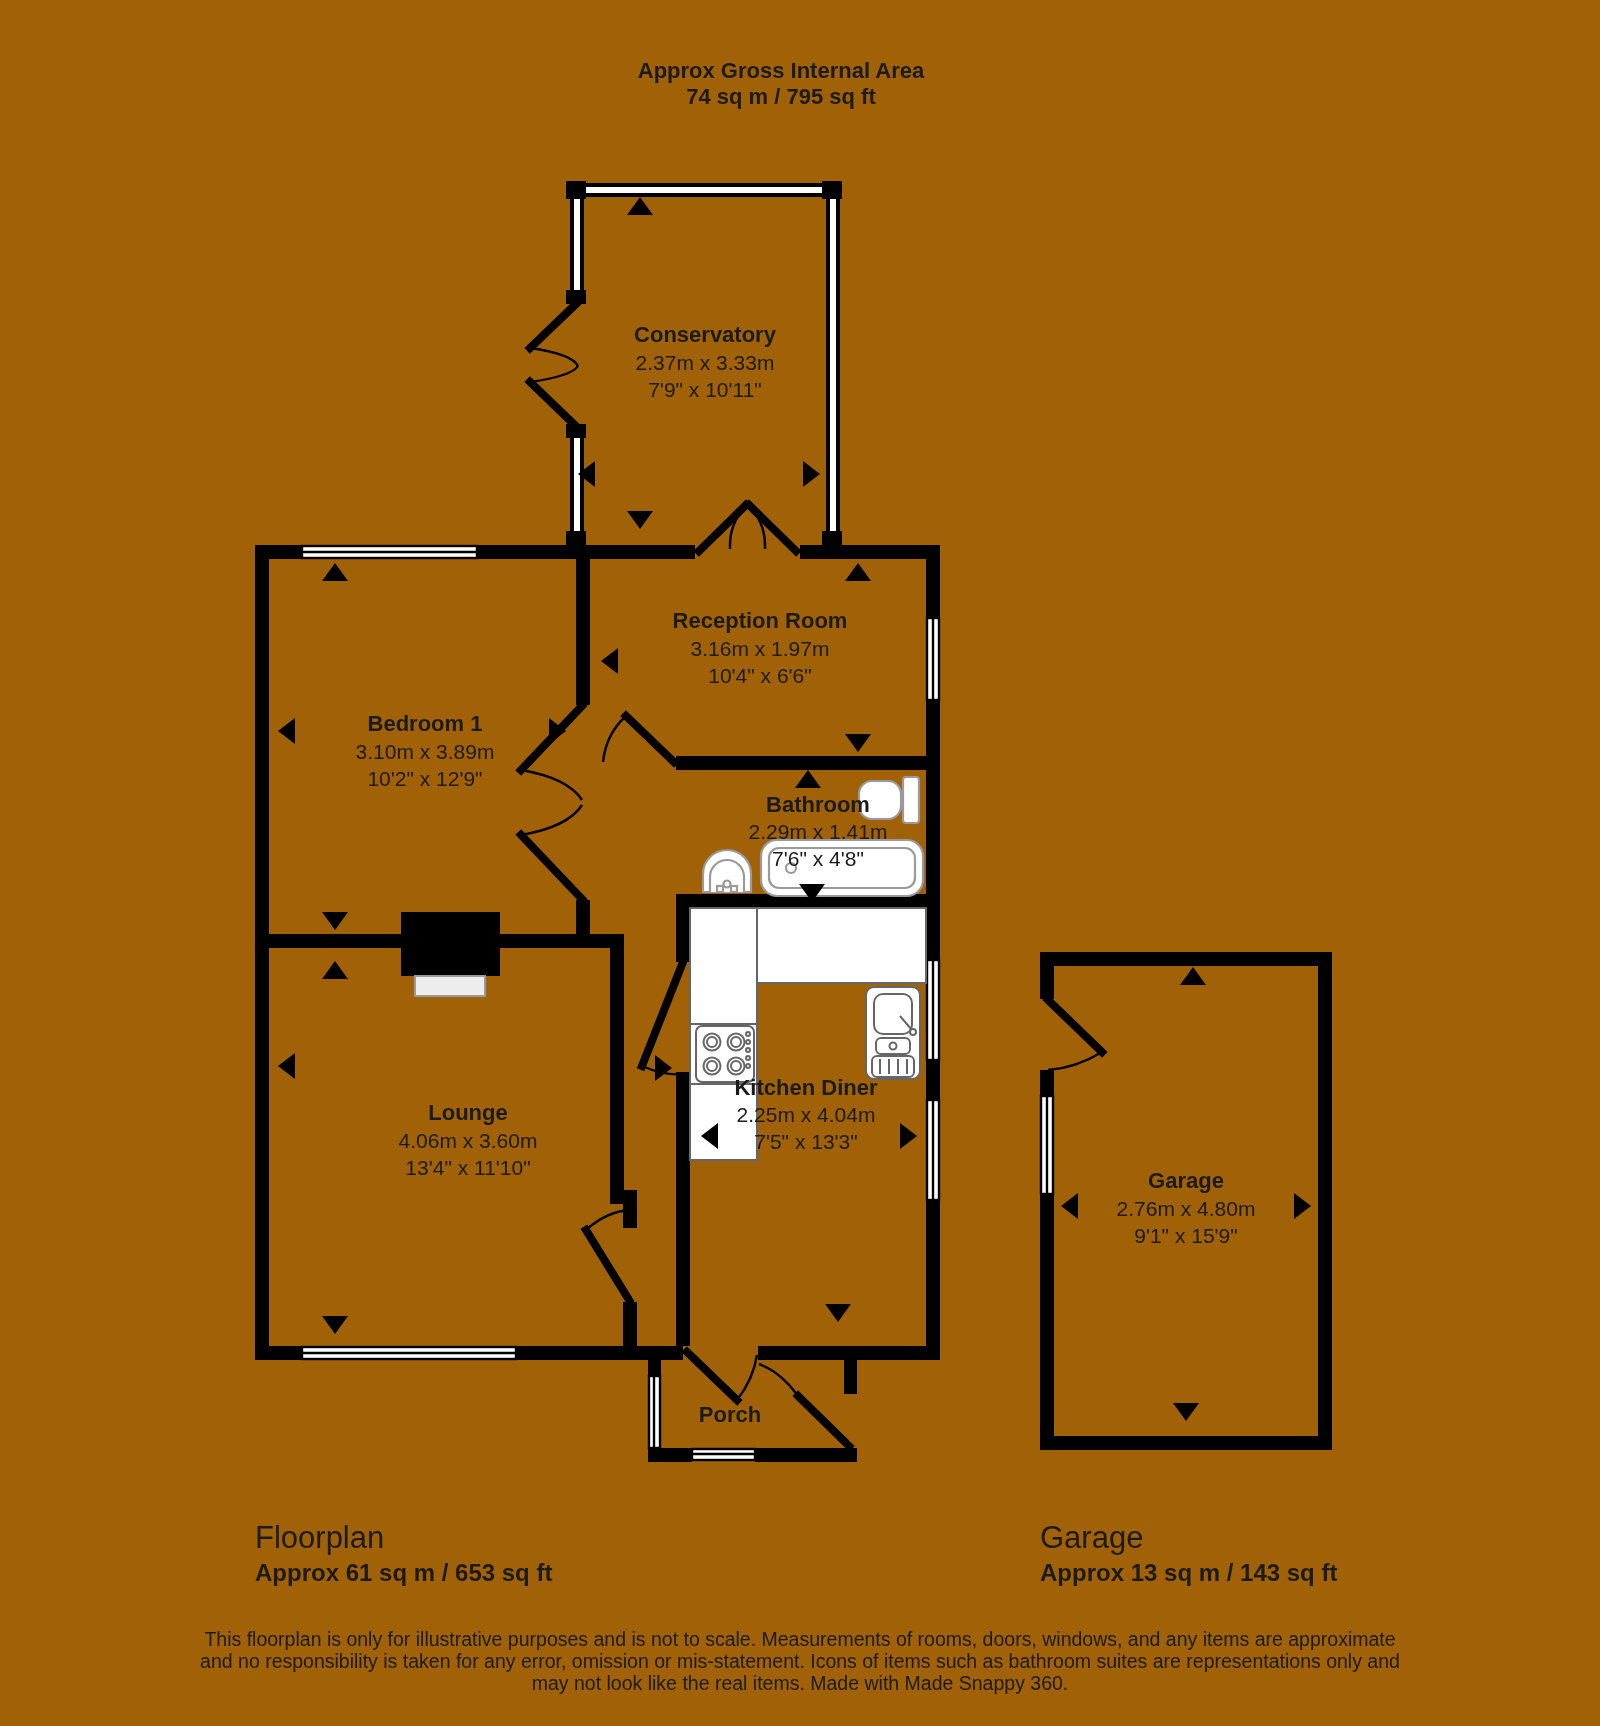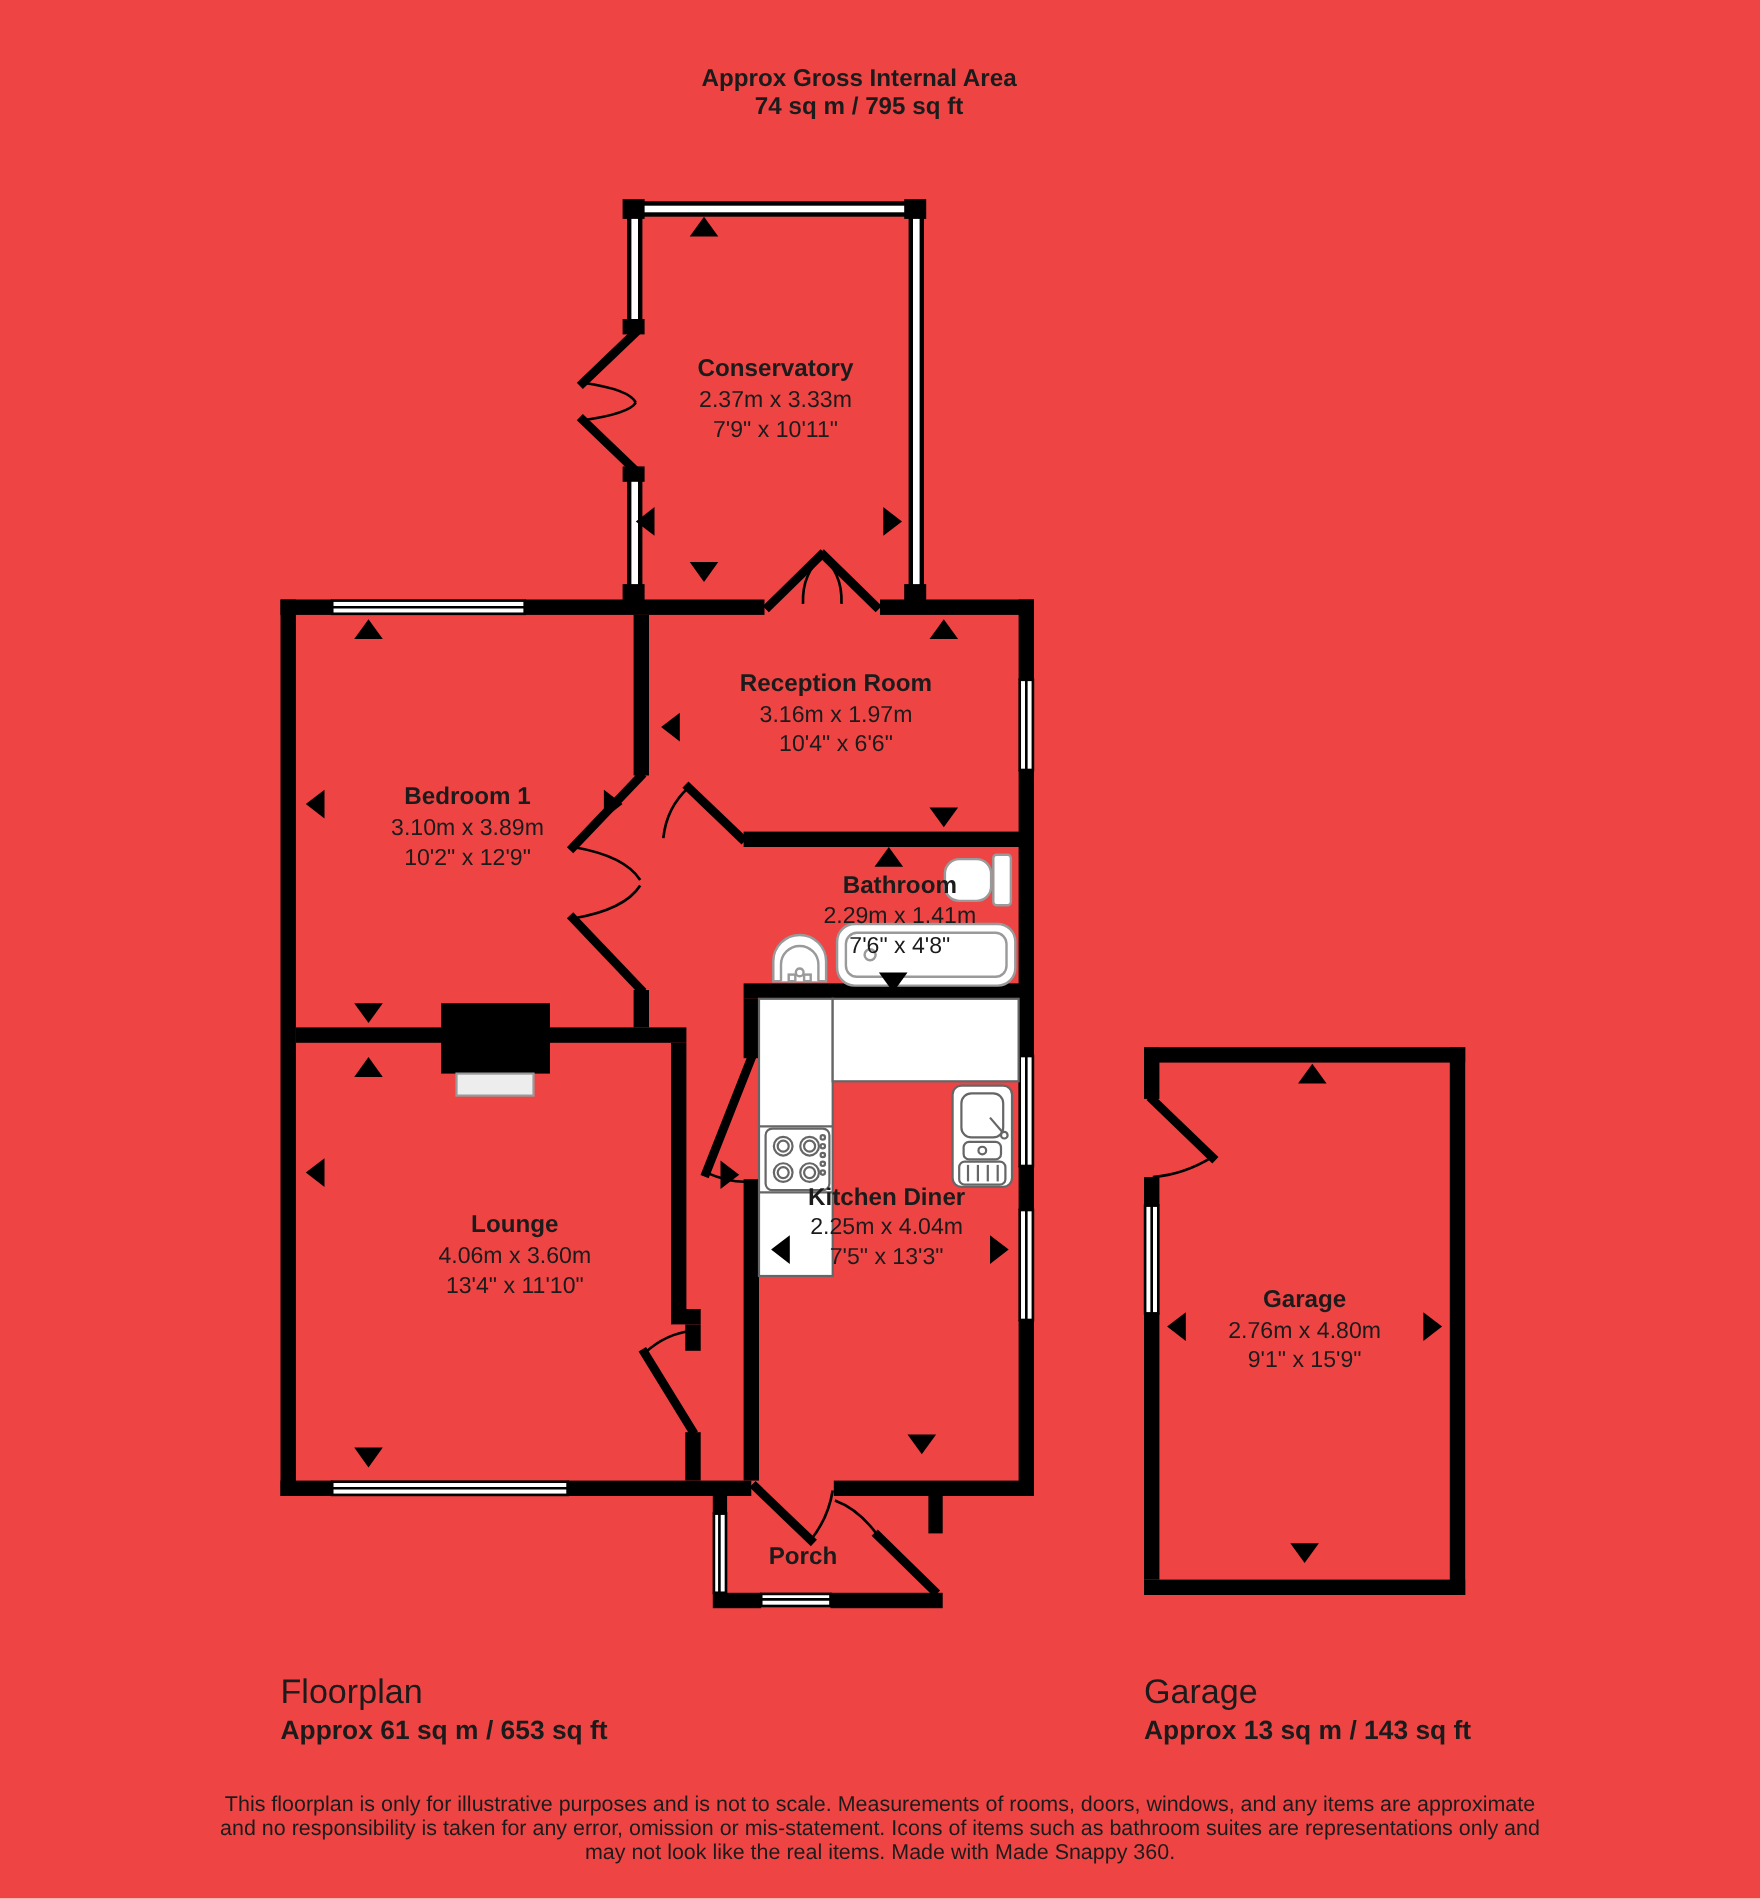--- a/index.html
+++ b/index.html
@@ -1,16 +1,16 @@
 <!DOCTYPE html>
 <html><head>
 <meta charset="utf-8">
 <style>
   html,body{margin:0;padding:0;background:#ffffff;}
-  .page{position:relative;width:1600px;height:1726px;background:#ef4444;margin:0 auto;}
+  .page{position:relative;width:1600px;height:1726px;background:#a16207;margin:0 auto;}
   svg{display:block;}
   text{font-family:"Liberation Sans","DejaVu Sans",sans-serif;fill:#1b1b1b;}
   .fs-head{font-size:22px;font-weight:700;}
   .fs-title{font-size:22px;font-weight:700;}
   .fs-dim{font-size:21px;font-weight:400;}
   .fs-sect{font-size:31px;font-weight:400;}
   .fs-area{font-size:24px;font-weight:700;}
   .fs-disc{font-size:19.5px;font-weight:400;}
   .leaf{stroke:#000;stroke-width:8;stroke-linecap:square;}
   .swing{stroke:#000;stroke-width:2.4;fill:none;}

